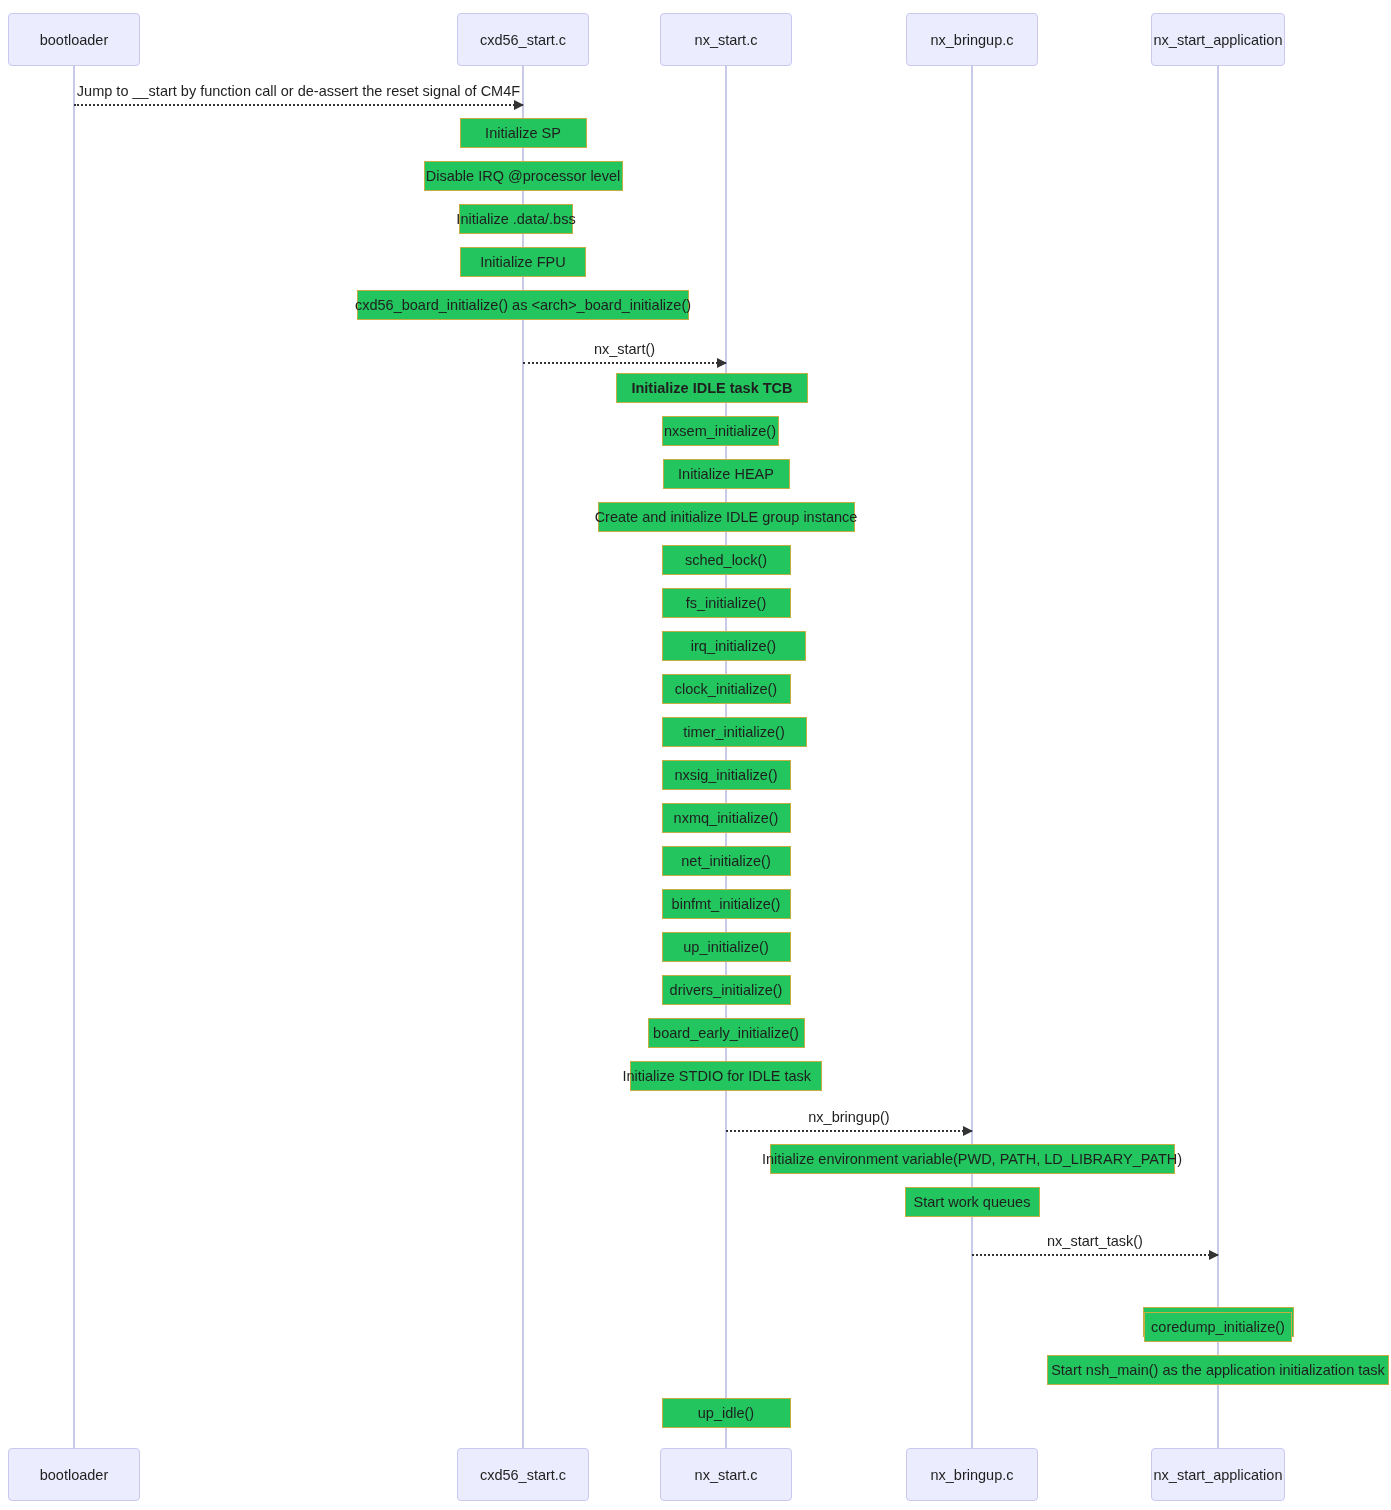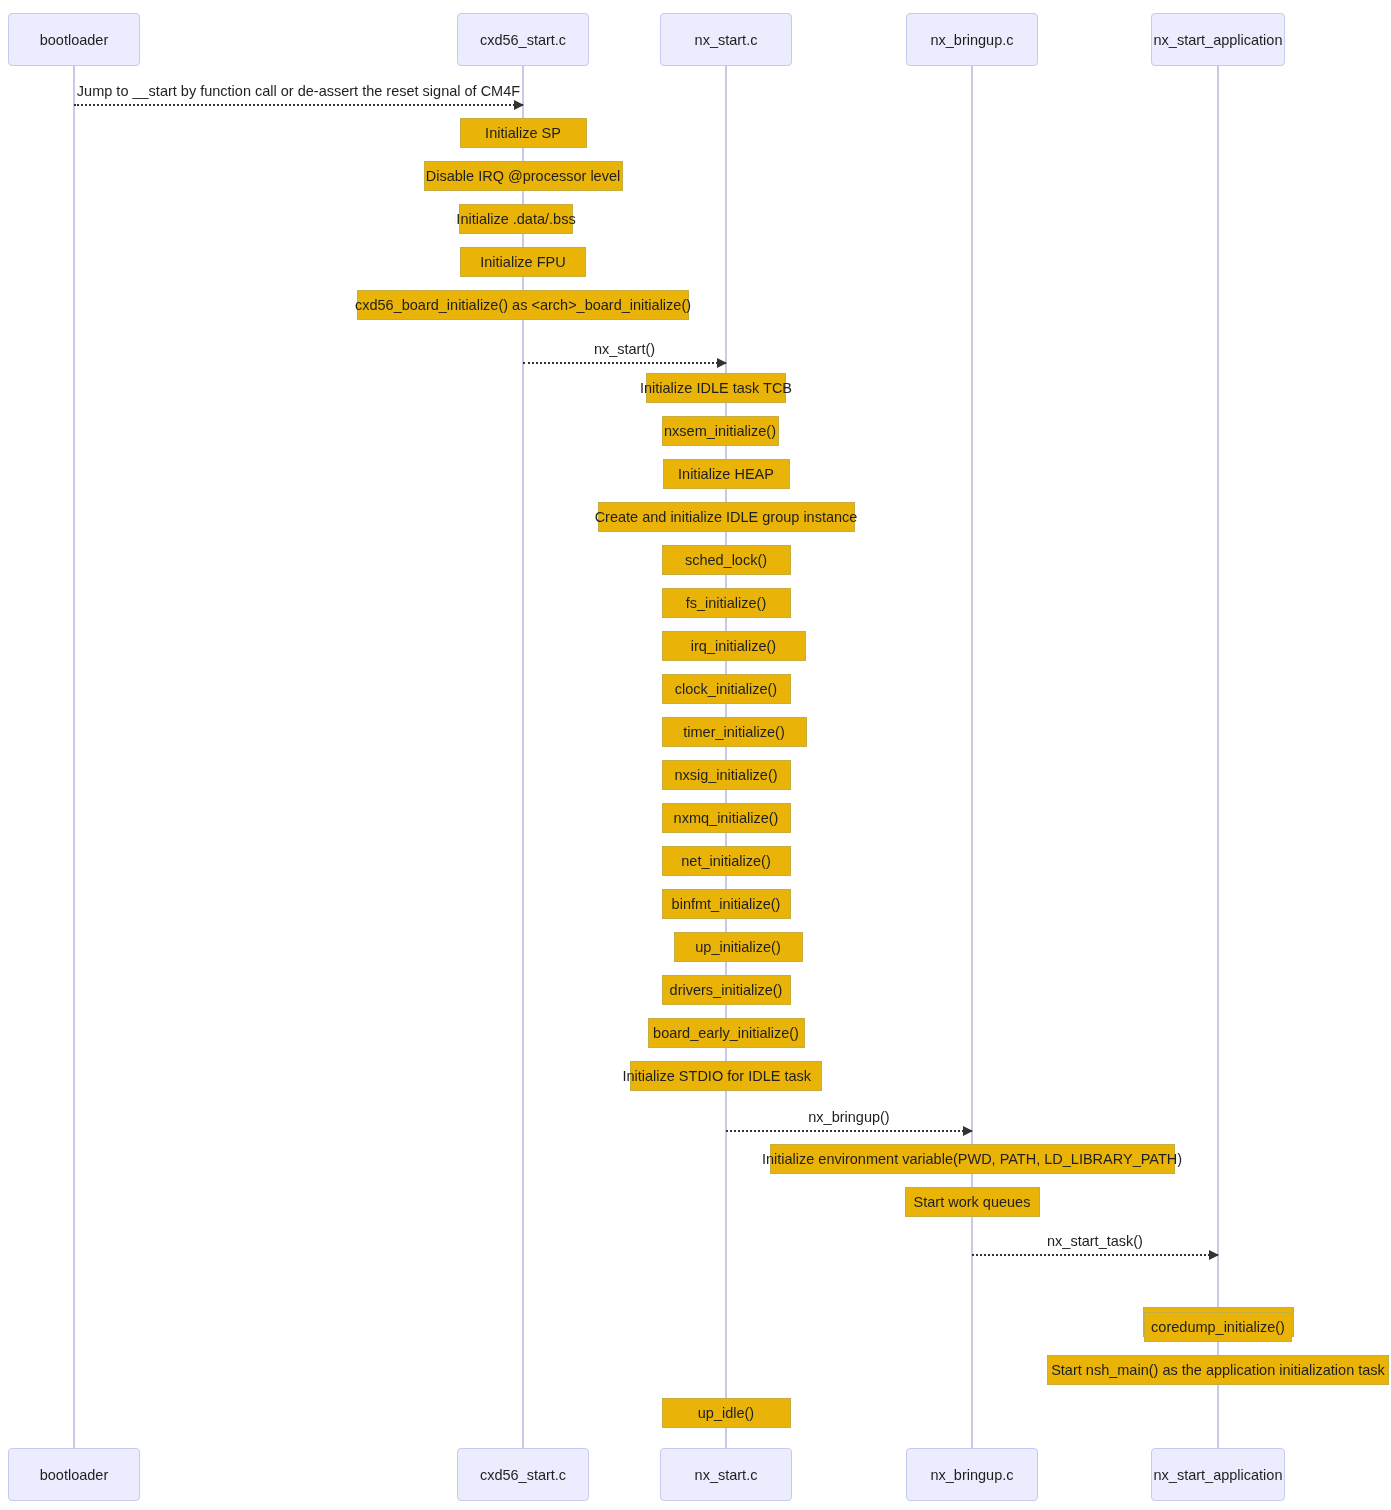--- a/index.html
+++ b/index.html
@@ -43,21 +43,21 @@
     font-size: 14.5px;
     color: #1f1f1f;
     white-space: nowrap;
     letter-spacing: 0px;
   }
 
   
   .note {
     position: absolute;
     box-sizing: border-box;
-    background: #eab308;
+    background: #22c55e;
     border: 1px solid #c5ad42;
     display: flex;
     align-items: center;
     justify-content: center;
     z-index: 4;
     height: 30px;
     padding: 0 10px;
   }
   .note-label {
     font-size: 14.5px;
@@ -155,21 +155,21 @@
     </div>
     <div class="note" style="width: 114px; left: 459px; top: 204px;">
       <span class="note-label">Initialize .data/.bss</span>
     </div>
     <div class="note" style="width: 126px; left: 460px; top: 247px;">
       <span class="note-label">Initialize FPU</span>
     </div>
     <div class="note" style="width: 332px; left: 357px; top: 290px;">
       <span class="note-label">cxd56_board_initialize() as &lt;arch&gt;_board_initialize()</span>
     </div>
-    <div class="note" style="width: 140px; left: 646px; top: 373px;">
+    <div class="note" style="width: 192px; left: 616px; top: 373px; font-weight: bold;">
       <span class="note-label">Initialize IDLE task TCB</span>
     </div>
     <div class="note" style="width: 117px; left: 661.5px; top: 416px;">
       <span class="note-label">nxsem_initialize()</span>
     </div>
     <div class="note" style="width: 127px; left: 662.5px; top: 459px;">
       <span class="note-label">Initialize HEAP</span>
     </div>
     <div class="note" style="width: 257px; left: 597.5px; top: 502px;">
       <span class="note-label">Create and initialize IDLE group instance</span>
@@ -194,21 +194,21 @@
     </div>
     <div class="note" style="width: 129px; left: 661.5px; top: 803px;">
       <span class="note-label">nxmq_initialize()</span>
     </div>
     <div class="note" style="width: 129px; left: 661.5px; top: 846px;">
       <span class="note-label">net_initialize()</span>
     </div>
     <div class="note" style="width: 129px; left: 661.5px; top: 889px;">
       <span class="note-label">binfmt_initialize()</span>
     </div>
-    <div class="note" style="width: 129px; left: 661.5px; top: 932px; margin-left: 12px;">
+    <div class="note" style="width: 129px; left: 661.5px; top: 932px;">
       <span class="note-label">up_initialize()</span>
     </div>
     <div class="note" style="width: 129px; left: 661.5px; top: 975px;">
       <span class="note-label">drivers_initialize()</span>
     </div>
     <div class="note" style="width: 157px; left: 647.5px; top: 1018px;">
       <span class="note-label">board_early_initialize()</span>
     </div>
     <div class="note" style="width: 192px; left: 630px; top: 1061px; justify-content: flex-end;">
       <span class="note-label">Initialize STDIO for IDLE task</span>

